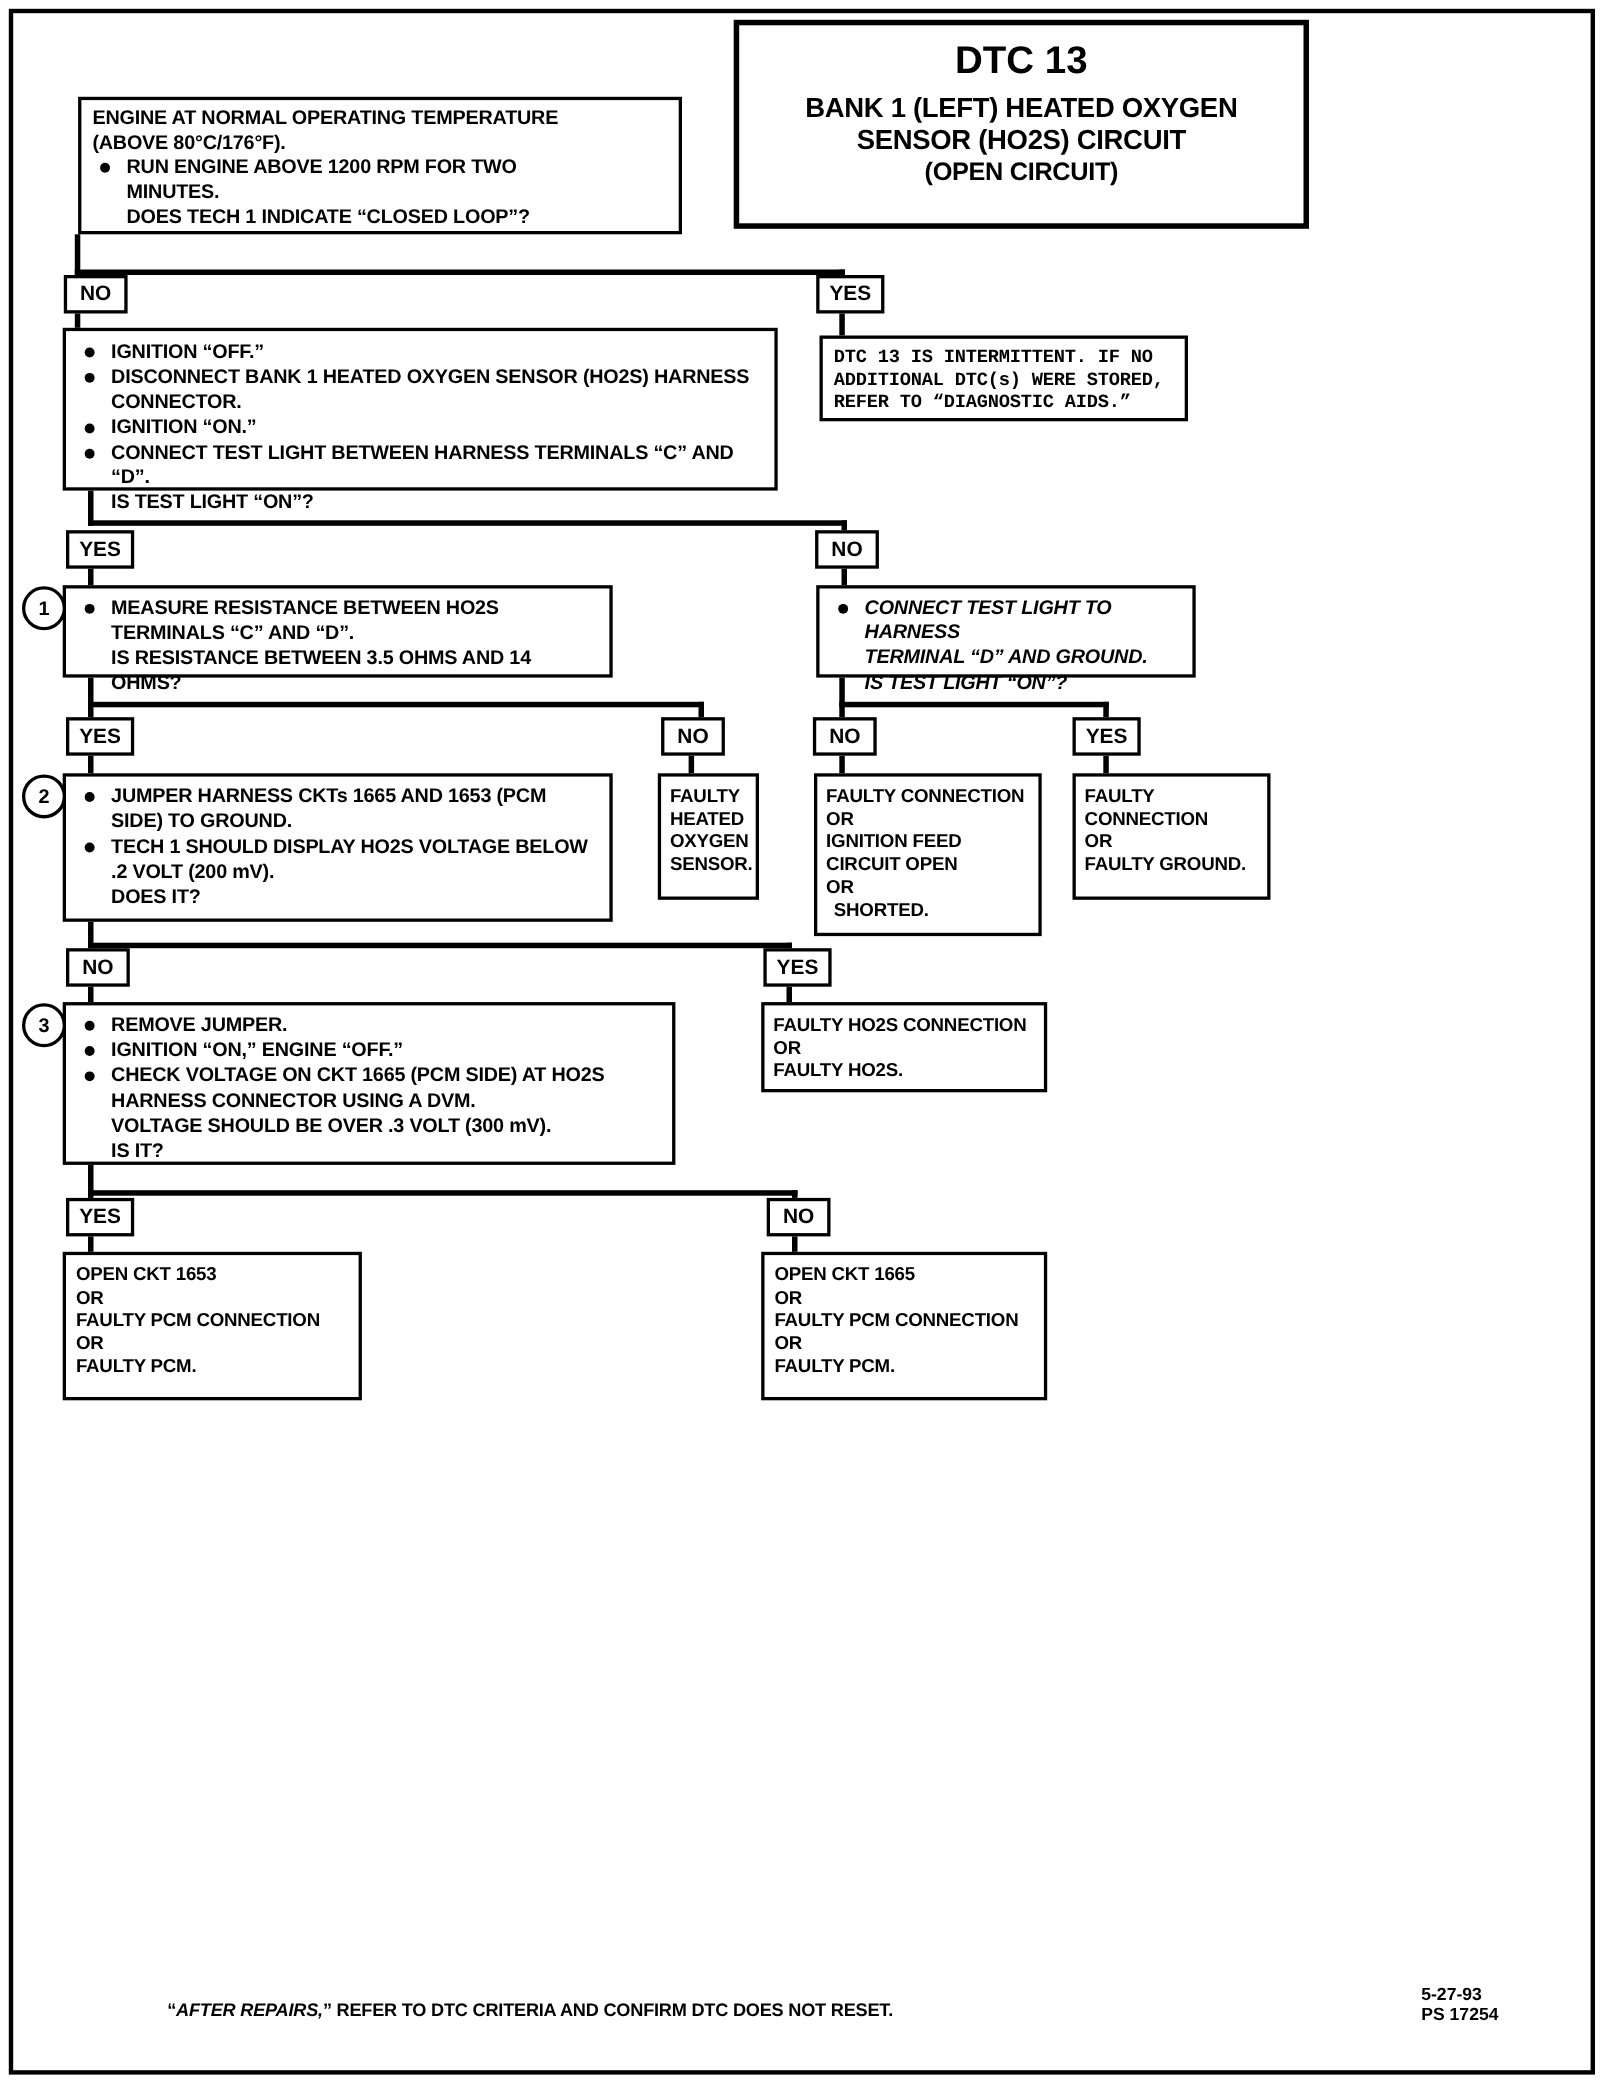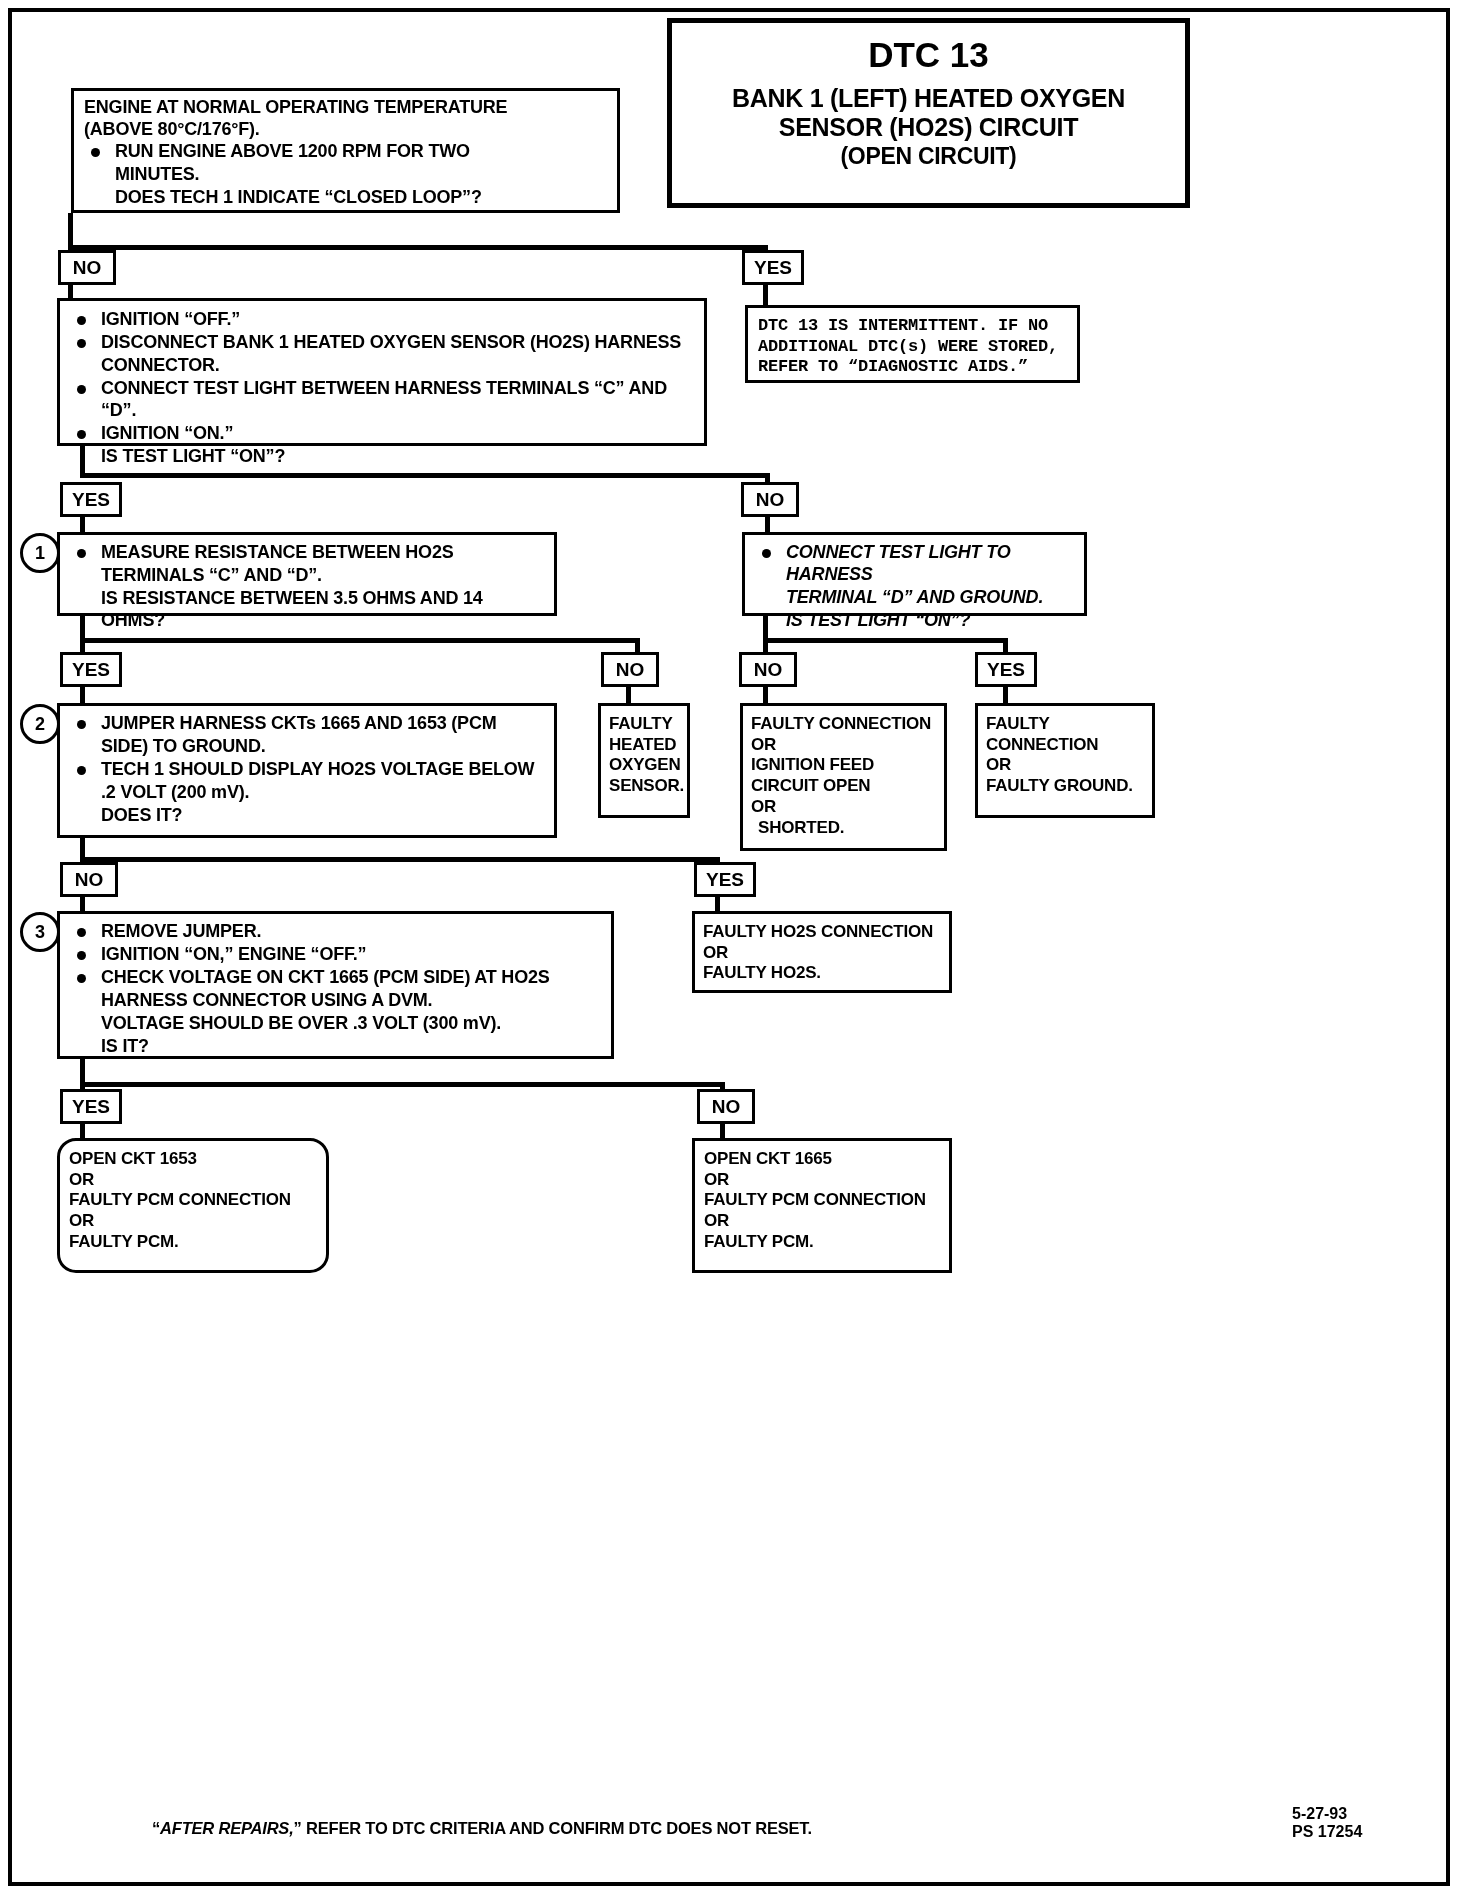--- a/index.html
+++ b/index.html
@@ -119,22 +119,22 @@
       <div>REFER TO “DIAGNOSTIC AIDS.”</div>
     </div>
   </div>
 
   <div class="box" style="left:57px;top:298px;width:650px;height:148px;">
     <div class="txt fs18" style="top:8px;">
       <ul class="bul">
         <li>IGNITION “OFF.”</li>
         <li>DISCONNECT BANK 1 HEATED OXYGEN SENSOR (HO2S) HARNESS</li>
         <li class="nobullet">CONNECTOR.</li>
+        <li>IGNITION “ON.”</li>
         <li>CONNECT TEST LIGHT BETWEEN HARNESS TERMINALS “C” AND “D”.</li>
-        <li>IGNITION “ON.”</li>
         <li class="nobullet">IS TEST LIGHT “ON”?</li>
       </ul>
     </div>
   </div>
 
   <div class="line vline" style="left:80px;top:446px;height:32px;"></div>
   <div class="line hline" style="left:80px;top:473px;width:690px;"></div>
   <div class="line vline" style="left:765px;top:473px;height:12px;"></div>
 
   <div class="tag" style="left:60px;top:482px;width:62px;height:35px;">YES</div>
@@ -262,21 +262,21 @@
   <div class="line vline" style="left:80px;top:1059px;height:44px;"></div>
   <div class="line hline" style="left:80px;top:1082px;width:645px;"></div>
   <div class="line vline" style="left:720px;top:1082px;height:10px;"></div>
 
   <div class="tag" style="left:60px;top:1089px;width:62px;height:35px;">YES</div>
   <div class="tag" style="left:697px;top:1089px;width:58px;height:35px;">NO</div>
 
   <div class="line vline" style="left:80px;top:1122px;height:18px;"></div>
   <div class="line vline" style="left:720px;top:1122px;height:18px;"></div>
 
-  <div class="box" style="left:57px;top:1138px;width:272px;height:135px;border-radius:19px;">
+  <div class="box" style="left:57px;top:1138px;width:272px;height:135px;">
     <div class="txt fs17" style="top:8px;left:9px;">
       <div>OPEN CKT 1653</div>
       <div>OR</div>
       <div>FAULTY PCM CONNECTION</div>
       <div>OR</div>
       <div>FAULTY PCM.</div>
     </div>
   </div>
 
   <div class="box" style="left:692px;top:1138px;width:260px;height:135px;">

